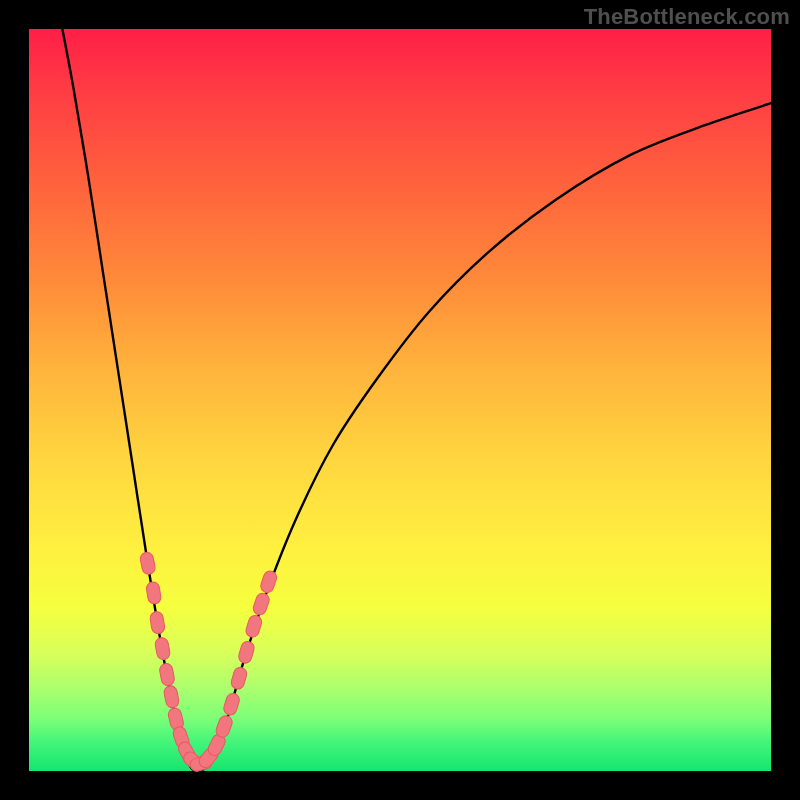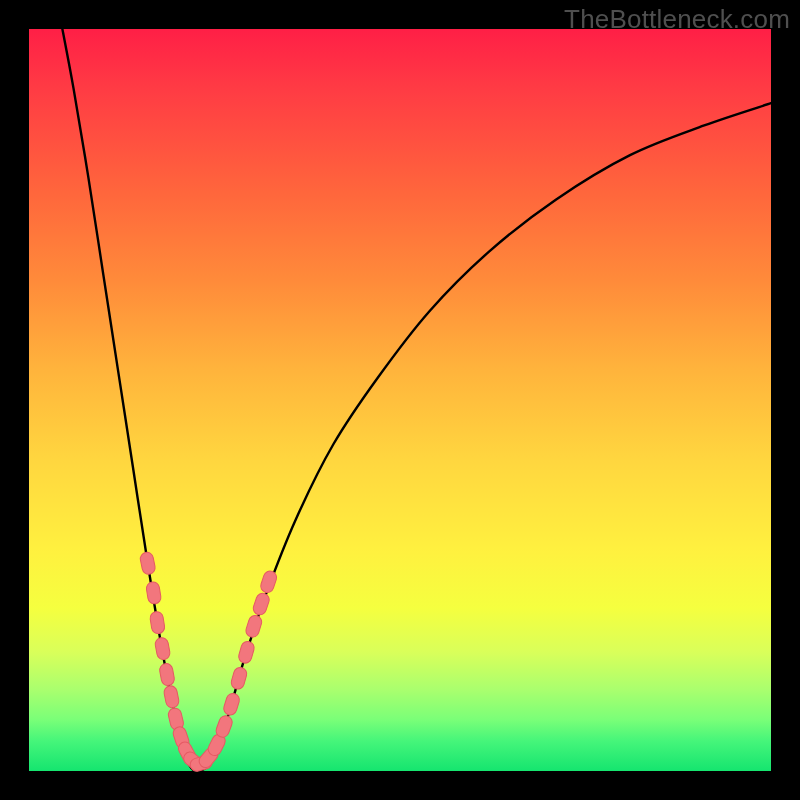--- a/index.html
+++ b/index.html
@@ -45,22 +45,22 @@
     inset: 0;
     width: 742px;
     height: 742px;
     overflow: visible;
   }
   .watermark {
     position: absolute;
     top: 4px;
     right: 10px;
     color: #4f4f4f;
-    font-size: 26px;
-    font-weight: 400;
+    font-size: 22px;
+    font-weight: 700;
     letter-spacing: 0.2px;
     user-select: none;
   }
 </style>
 </head>
 <body>
 
 <div class="frame">
   <div class="plot">
     <svg id="chart-svg" viewBox="0 0 742 742">

